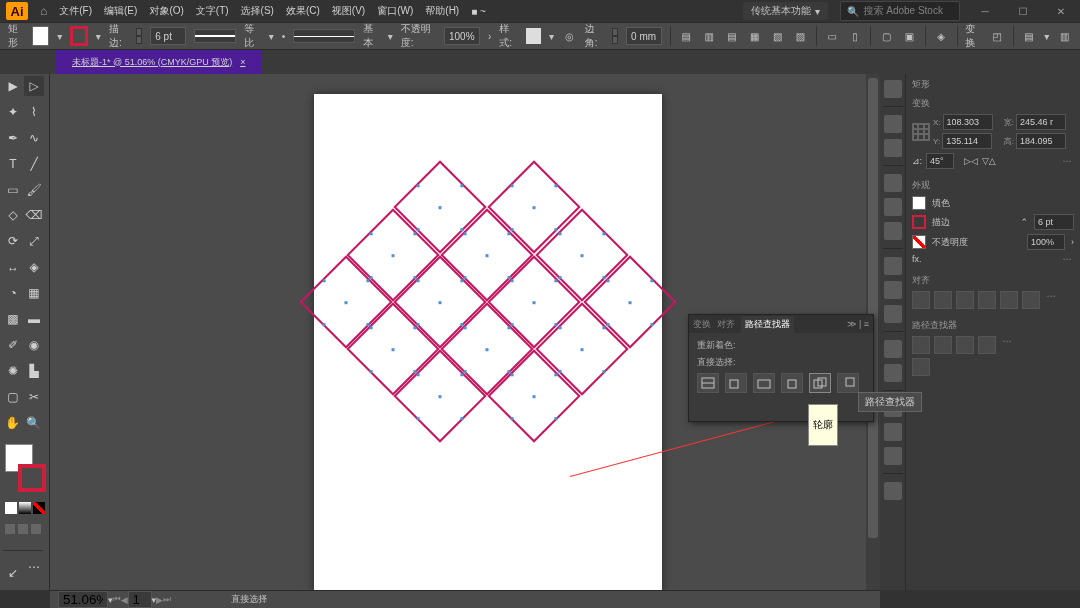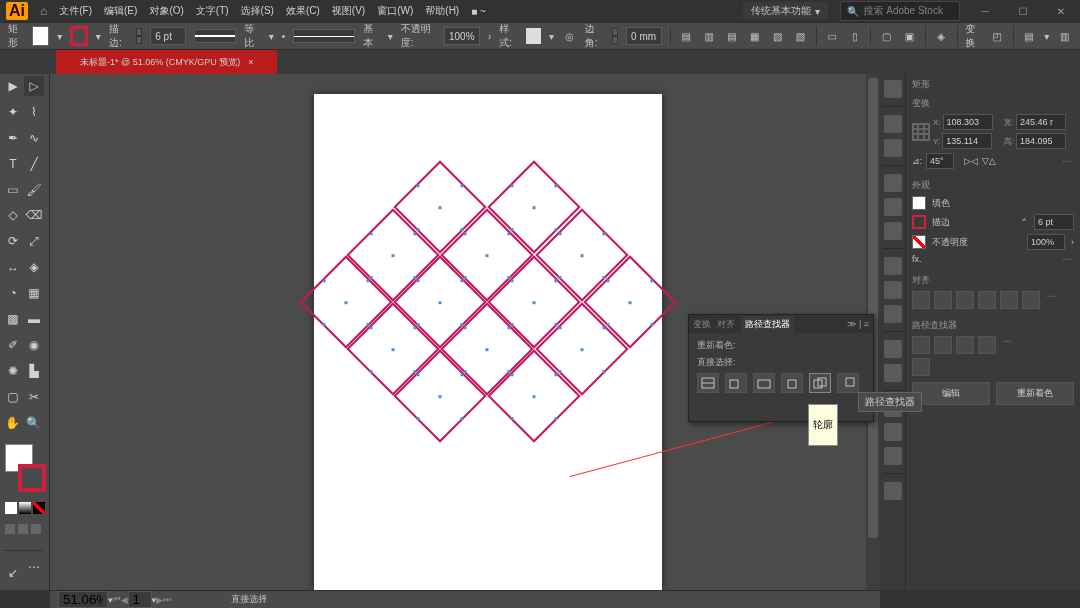--- a/index.html
+++ b/index.html
@@ -1,20 +1,20 @@
 <!DOCTYPE html>
 <html><head>
 <meta charset="utf-8">
 <style>
   * { box-sizing: border-box; margin: 0; padding: 0; font-family: "Microsoft YaHei", sans-serif; }
   body { width: 1080px; height: 608px; background: #323232; color: #c2c2c2; font-size: 10px; overflow: hidden; position: relative; }
   
   
   .menubar { height: 22px; background: #323232; display: flex; align-items: center; padding: 0 6px; gap: 12px; }
-  .menubar .logo { width: 22px; height: 18px; background: #ff9a00; color: #330000; display: flex; align-items: center; justify-content: center; font-weight: bold; font-size: 16px; border-radius: 2px; }
+  .menubar .logo { width: 22px; height: 18px; background: #ff9a00; color: #330000; display: flex; align-items: center; justify-content: center; font-weight: bold; font-size: 13px; border-radius: 2px; }
   .menubar .home-icon { color: #a0a0a0; font-size: 12px; }
   .menubar .menu-item { color: #d0d0d0; cursor: pointer; }
   .menubar .spacer { flex: 1; }
   .menubar .workspace { background: #3a3a3a; padding: 2px 8px; border-radius: 2px; display: flex; align-items: center; gap: 4px; }
   .menubar .search-box { background: #262626; border: 1px solid #444; padding: 2px 6px; border-radius: 2px; width: 120px; color: #808080; display: flex; gap: 4px; align-items: center; }
   .menubar .win-btn { width: 26px; text-align: center; color: #a0a0a0; }
   
   
   .controlbar { height: 28px; background: #4a4a4a; display: flex; align-items: center; padding: 0 8px; gap: 8px; border-top: 1px solid #2a2a2a; border-bottom: 1px solid #2a2a2a; }
   .controlbar .label { color: #c2c2c2; }
@@ -25,21 +25,21 @@
   .stepper span { height: 8px; background: #5a5a5a; border: 1px solid #333; }
   .dash-preview { width: 50px; height: 14px; background: #3a3a3a; border: 1px solid #5a5a5a; display: flex; align-items: center; justify-content: center; }
   .dash-preview .line { width: 40px; height: 2px; background: #fff; }
   .brush-preview { width: 70px; height: 14px; background: #3a3a3a; border: 1px solid #5a5a5a; display: flex; align-items: center; justify-content: center; }
   .brush-preview .line { width: 60px; height: 1px; background: #fff; }
   .sep { width: 1px; height: 20px; background: #333; }
   .icon-btn { width: 18px; height: 18px; display: flex; align-items: center; justify-content: center; color: #c2c2c2; }
   
   
   .tabbar { height: 24px; background: #3a3a3a; display: flex; align-items: center; padding-left: 56px; }
-  .tabbar .tab { background: #b91c1c; height: 24px; display: flex; align-items: center; padding: 0 24px; gap: 8px; color: #d0d0d0; font-size: 9px; }
+  .tabbar .tab { background: #4c1d95; height: 24px; display: flex; align-items: center; padding: 0 16px; gap: 8px; color: #d0d0d0; font-size: 9px; text-decoration: underline; }
   
   
   .workspace-area { display: flex; height: 516px; }
   .toolbox { width: 50px; background: #4a4a4a; border-right: 1px solid #2a2a2a; display: flex; flex-wrap: wrap; padding: 2px 3px; gap: 1px; position: relative; }
   .toolbox .tool { width: 20px; height: 20px; display: flex; align-items: center; justify-content: center; color: #d0d0d0; font-size: 12px; }
   .toolbox .tool.active { background: #3a3a3a; }
   .fill-stroke-area { width: 44px; height: 48px; position: relative; margin-top: 6px; margin-left: 2px; }
   .fill-big { position: absolute; top: 0; left: 0; width: 28px; height: 28px; background: #fff; border: 1px solid #888; }
   .stroke-big { position: absolute; bottom: 0; right: 0; width: 28px; height: 28px; border: 4px solid #d01f3c; background: #4a4a4a; }
   .mini-swatches { width: 44px; display: flex; gap: 2px; margin-top: 4px; margin-left: 2px; }
@@ -471,24 +471,20 @@
         <div class="align-row">
           <div class="align-btn"></div>
           <div class="align-btn"></div>
           <div class="align-btn"></div>
           <div class="align-btn"></div>
           <span class="more-btn">⋯</span>
         </div>
         <div class="align-row" style="margin-top:4px">
           <div class="align-btn"></div>
         </div>
-        <div class="btn-row">
-          <div class="action-btn">编辑</div>
-          <div class="action-btn">重新着色</div>
-        </div>
       </div>
     </div>
   </div>
 </div>
 
 <div class="pathfinder-panel">
   <div class="pf-tabs">
     <span>变换</span>
     <span>对齐</span>
     <span class="active">路径查找器</span>

